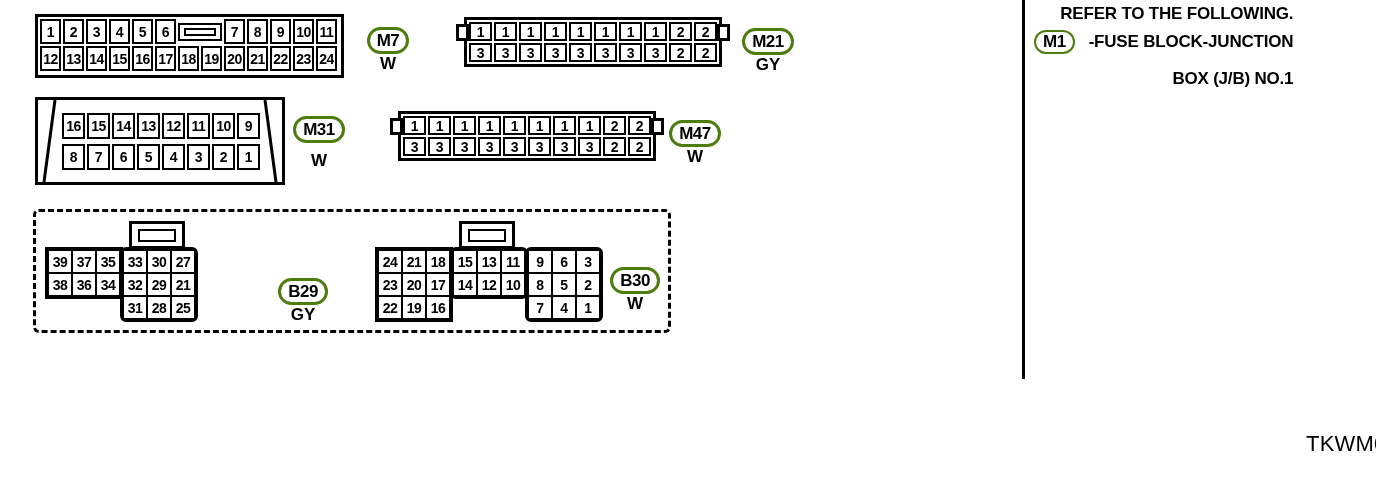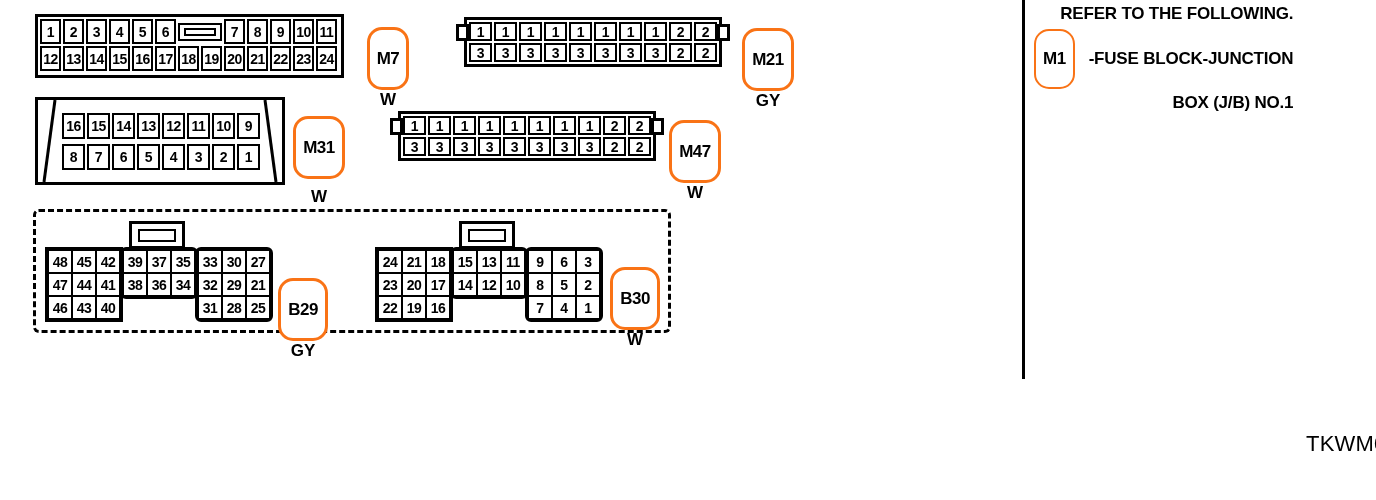--- a/index.html
+++ b/index.html
@@ -39,30 +39,30 @@
          font-weight:700;font-size:14px;letter-spacing:-0.5px;}
   .blatch{position:absolute;box-sizing:border-box;width:56px;height:28px;border:3px solid #000;background:#fff;
           display:flex;align-items:center;justify-content:center;}
   .blatch-inner{box-sizing:border-box;width:38px;height:13px;border:2px solid #000;}
 
   
   .dashed-box{position:absolute;border:3px dashed #000;box-sizing:border-box;border-radius:6px;}
 
   
   .tag-wrap{position:absolute;display:flex;flex-direction:column;align-items:center;width:62px;}
-  .tag{border:3px solid #f97316;border-radius:15px;padding:18px 7px;font-weight:700;font-size:17px;
+  .tag{border:3px solid #4d7c0f;border-radius:15px;padding:0 7px;font-weight:700;font-size:17px;
        line-height:21px;letter-spacing:-0.5px;background:#fff;}
   .tag-color{font-weight:700;font-size:17px;line-height:20px;margin-top:0px;}
 
   
   .v-divider{position:absolute;left:1022px;top:0;width:3px;height:379px;background:#000;}
   .note{position:absolute;left:1034px;top:1px;font-weight:700;font-size:17px;line-height:26px;letter-spacing:-0.2px;text-align:right;}
   .note-line2{display:flex;align-items:center;gap:14px;margin-top:2px;}
   .note .tag{border-width:2.5px;line-height:20px;}
-  .note-line3{margin-top:1px;}
+  .note-line3{margin-top:11px;}
   .figure-code{position:absolute;left:1306px;top:431px;font-size:22px;font-weight:400;letter-spacing:0.2px;}
 </style>
 </head>
 <body>
 
 <div id="stage">
 
   <div class="connector-body" style="left:35px;top:14px;width:309px;height:64px;">
     <div class="pin-row">
       <span style="display:contents"><div class="pin">1</div><div class="pin">2</div><div class="pin">3</div><div class="pin">4</div><div class="pin">5</div><div class="pin">6</div></span>
@@ -191,31 +191,20 @@
     <div class="tag-color">W</div>
   </div>
 
   <div class="dashed-box" style="left:33px;top:209px;width:638px;height:124px;"></div>
 
   <div class="blatch" style="left:129px;top:221px;">
     <div class="blatch-inner"></div>
   </div>
   <div class="bgrid" style="left:45px;top:247px;">
     <div class="bblock">
-        <div class="bcell">48</div>
-        <div class="bcell">45</div>
-        <div class="bcell">42</div>
-        <div class="bcell">47</div>
-        <div class="bcell">44</div>
-        <div class="bcell">41</div>
-        <div class="bcell">46</div>
-        <div class="bcell">43</div>
-        <div class="bcell">40</div>
-      </div>
-    <div class="bblock">
         <div class="bcell">39</div>
         <div class="bcell">37</div>
         <div class="bcell">35</div>
         <div class="bcell">38</div>
         <div class="bcell">36</div>
         <div class="bcell">34</div>
       </div>
     <div class="bblock">
         <div class="bcell">33</div>
         <div class="bcell">30</div>

